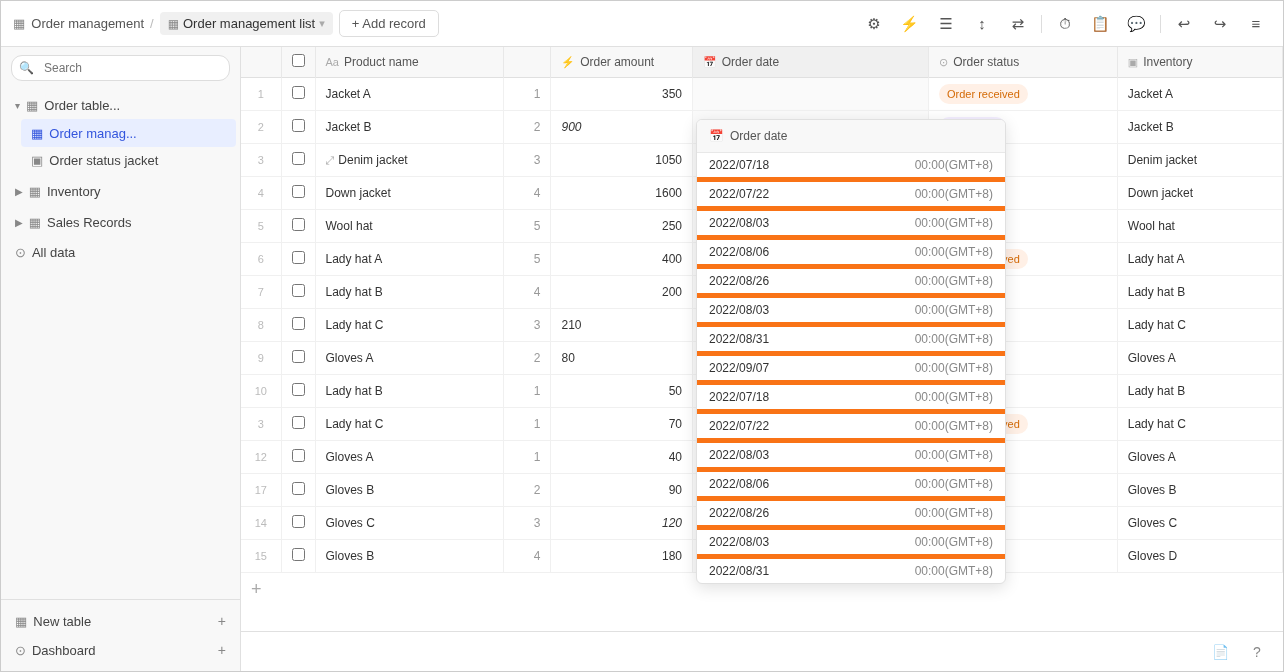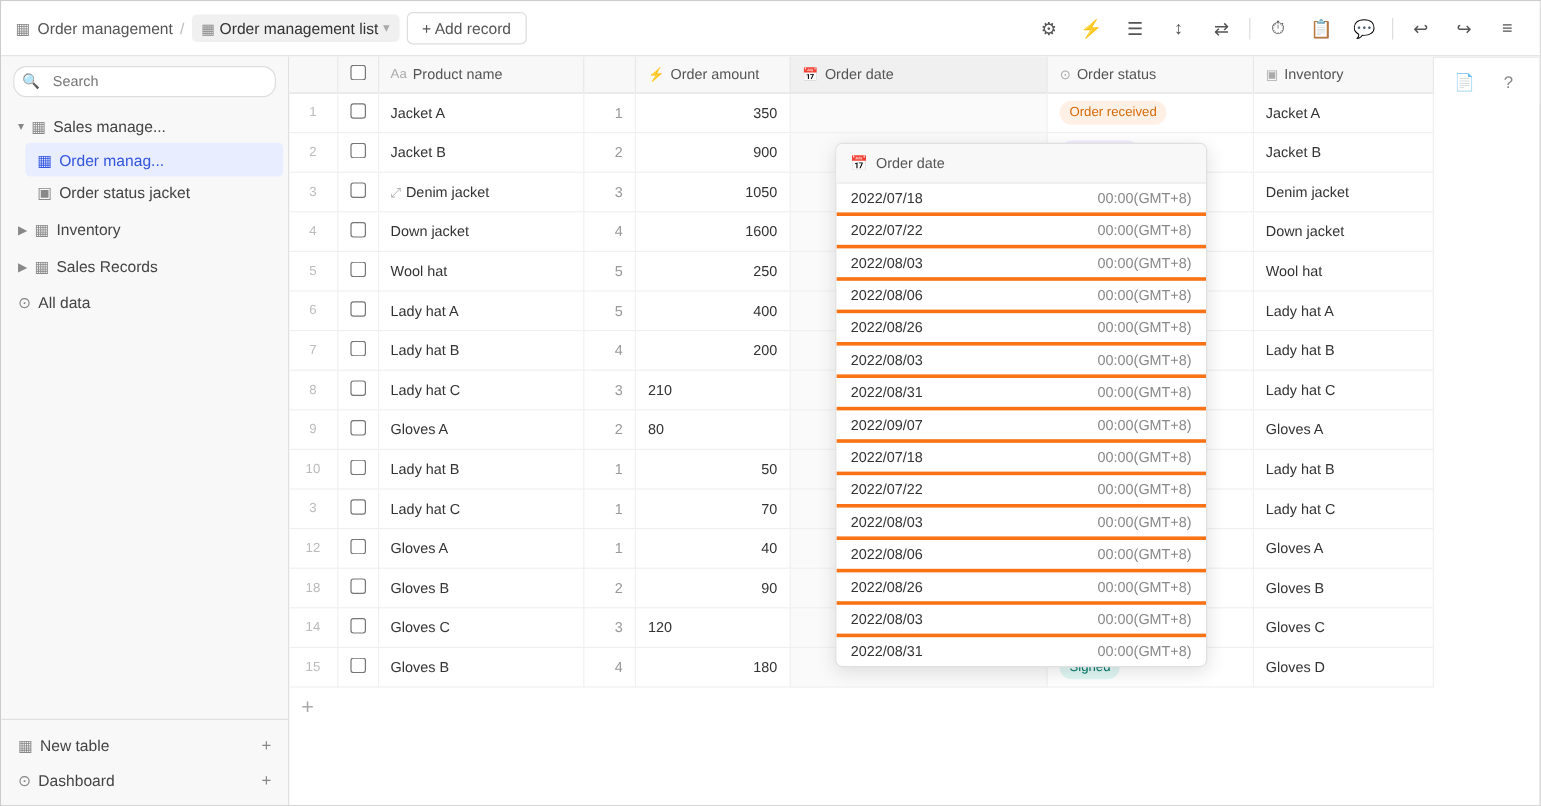--- a/index.html
+++ b/index.html
@@ -37,21 +37,21 @@
     .sidebar-group-header .toggle { font-size: 10px; color: #888; }
     .sidebar-group-header .group-icon { font-size: 13px; color: #888; }
     .sidebar-group-header .group-label { flex: 1; }
     .sidebar-group-header .group-add { opacity: 0; font-size: 14px; color: #888; }
     .sidebar-children { padding-left: 16px; }
     .sidebar-bottom { border-top: 1px solid #e0e0e0; padding: 6px 0; margin-top: auto; }
     .sidebar-bottom-item { display: flex; align-items: center; padding: 6px 10px; cursor: pointer; gap: 6px; color: #444; font-size: 13px; border-radius: 4px; margin: 1px 4px; }
     .sidebar-bottom-item .item-add { margin-left: auto; font-size: 14px; color: #888; }
 
     
-    .content { flex: 1; display: flex; flex-direction: row; overflow: hidden; position: relative; }
+    .content { flex: 1; display: flex; flex-direction: column; overflow: hidden; position: relative; }
 
     
     .table-container { flex: 1; overflow: auto; position: relative; }
     table { width: 100%; border-collapse: collapse; font-size: 12px; }
     thead tr { background: #f8f8f8; border-bottom: 1px solid #e0e0e0; }
     th { padding: 7px 10px; text-align: left; font-weight: 500; color: #555; border-right: 1px solid #e8e8e8; white-space: nowrap; font-size: 12px; }
     th.num-col { width: 40px; text-align: center; color: #aaa; }
     td { padding: 6px 10px; border-right: 1px solid #f0f0f0; border-bottom: 1px solid #f0f0f0; color: #333; }
     td.num-col { text-align: center; color: #bbb; font-size: 11px; }
     .checkbox-col { width: 30px; text-align: center; }
@@ -63,21 +63,21 @@
     .badge-orange { background: #fff0e6; color: #d46b08; }
     .badge-purple { background: #f3eeff; color: #7c4ec4; }
     .badge-green { background: #e8f5e9; color: #388e3c; }
     .badge-blue { background: #e3f0ff; color: #1565c0; }
     .badge-teal { background: #e0f7f4; color: #00796b; }
 
     
     .order-date-popup { position: absolute; top: 72px; left: 455px; width: 310px; background: #fff; border: 1px solid #e0e0e0; border-radius: 6px; box-shadow: 0 4px 16px rgba(0,0,0,0.12); z-index: 100; overflow: hidden; }
     .popup-header { display: flex; align-items: center; gap: 6px; padding: 9px 12px; background: #f8f8f8; border-bottom: 1px solid #e8e8e8; font-size: 12px; font-weight: 500; color: #555; }
     .popup-rows { display: flex; flex-direction: column; }
-    .popup-row { display: flex; align-items: center; padding: 5px 12px; border-bottom: 3px solid #f97316; font-size: 12px; }
+    .popup-row { display: flex; align-items: center; padding: 5px 12px; border-bottom: 5px solid #f97316; font-size: 12px; }
     .popup-row:last-child { border-bottom: none; }
     .popup-date { flex: 1; color: #333; }
     .popup-time { color: #888; }
 
     
     .add-row-btn { display: flex; align-items: center; padding: 6px 10px; cursor: pointer; color: #aaa; font-size: 18px; }
 
     
     .footer { height: 40px; display: flex; align-items: center; justify-content: flex-end; padding: 0 12px; gap: 8px; border-top: 1px solid #e0e0e0; background: #fff; }
     .footer-icon { width: 28px; height: 28px; display: flex; align-items: center; justify-content: center; border-radius: 4px; cursor: pointer; color: #888; font-size: 14px; }
@@ -130,21 +130,21 @@
         <div class="search-wrap">
           <span class="search-icon-inner">🔍</span>
           <input type="text" placeholder="Search" style="">
         </div>
       </div>
 
       <div class="sidebar-group">
         <div class="sidebar-group-header">
           <span class="toggle">▾</span>
           <span class="group-icon">▦</span>
-          <span class="group-label">Sales manage...</span>
+          <span class="group-label">Order table...</span>
           <span class="group-add">+</span>
           <span style="font-size:14px; color:#888; opacity:0;">···</span>
         </div>
         <div class="sidebar-children">
           <div class="sidebar-item active">
             <span class="item-icon">▦</span>
             <span class="item-label">Order manag...</span>
             <div class="item-actions">
               <span class="item-action-btn">···</span>
             </div>
@@ -240,21 +240,21 @@
       <td style="text-align:right;">350</td>
       <td style="background:#fafafa;"></td>
       <td><span class="badge badge-orange">Order received</span></td>
       <td>Jacket A</td>
     </tr>
               <tr>
       <td class="num-col">2</td>
       <td class="checkbox-col"><input type="checkbox" style=""></td>
       <td>Jacket B</td>
       <td style="text-align:right; color:#999;">2</td>
-      <td style="text-align:right;">900</td>
+      <td style="text-align:left;font-style:italic;">900</td>
       <td style="background:#fafafa;"></td>
       <td><span class="badge badge-purple">Reviewing</span></td>
       <td>Jacket B</td>
     </tr>
               <tr>
       <td class="num-col">3</td>
       <td class="checkbox-col"><input type="checkbox" style=""></td>
       <td><span class="expand-icon">⤢</span>Denim jacket</td>
       <td style="text-align:right; color:#999;">3</td>
       <td style="text-align:right;">1050</td>
@@ -346,35 +346,35 @@
       <td class="num-col">12</td>
       <td class="checkbox-col"><input type="checkbox" style=""></td>
       <td>Gloves A</td>
       <td style="text-align:right; color:#999;">1</td>
       <td style="text-align:right;">40</td>
       <td style="background:#fafafa;"></td>
       <td><span class="badge badge-purple">Reviewing</span></td>
       <td>Gloves A</td>
     </tr>
               <tr>
-      <td class="num-col">18</td>
+      <td class="num-col">17</td>
       <td class="checkbox-col"><input type="checkbox" style=""></td>
       <td>Gloves B</td>
       <td style="text-align:right; color:#999;">2</td>
       <td style="text-align:right;">90</td>
       <td style="background:#fafafa;"></td>
       <td><span class="badge badge-green">Reviewed</span></td>
       <td>Gloves B</td>
     </tr>
               <tr>
       <td class="num-col">14</td>
       <td class="checkbox-col"><input type="checkbox" style=""></td>
       <td>Gloves C</td>
       <td style="text-align:right; color:#999;">3</td>
-      <td style="text-align:left;">120</td>
+      <td style="text-align:right;font-style:italic;">120</td>
       <td style="background:#fafafa;"></td>
       <td><span class="badge badge-blue">Sent</span></td>
       <td>Gloves C</td>
     </tr>
               <tr>
       <td class="num-col">15</td>
       <td class="checkbox-col"><input type="checkbox" style=""></td>
       <td>Gloves B</td>
       <td style="text-align:right; color:#999;">4</td>
       <td style="text-align:right;">180</td>

